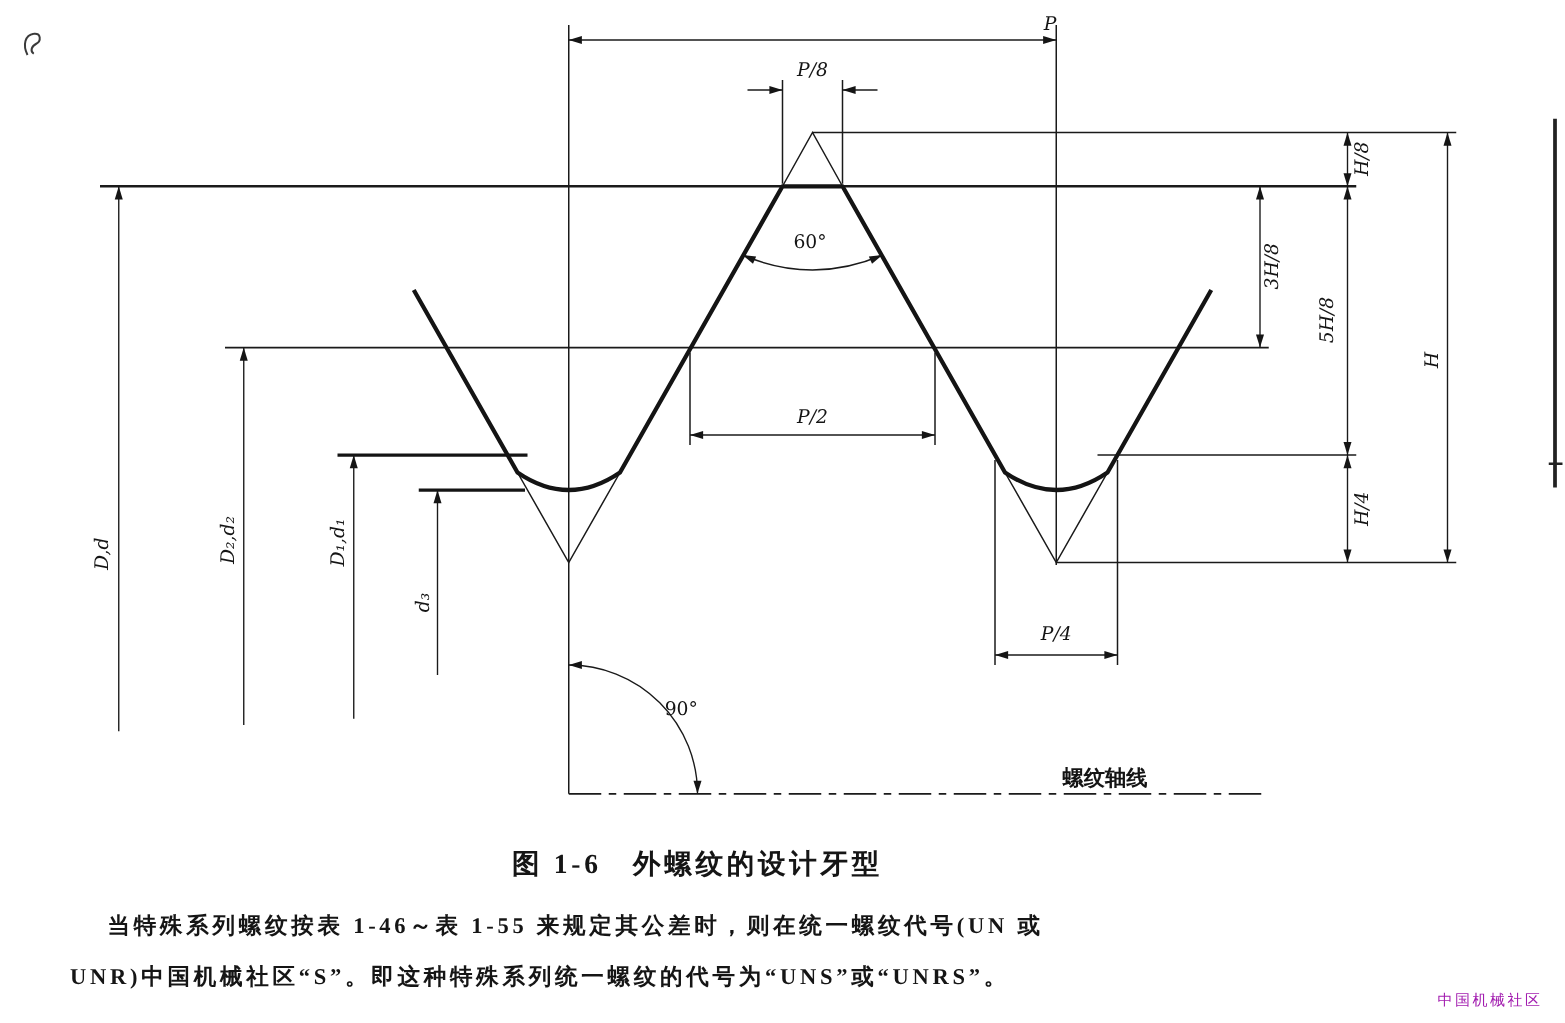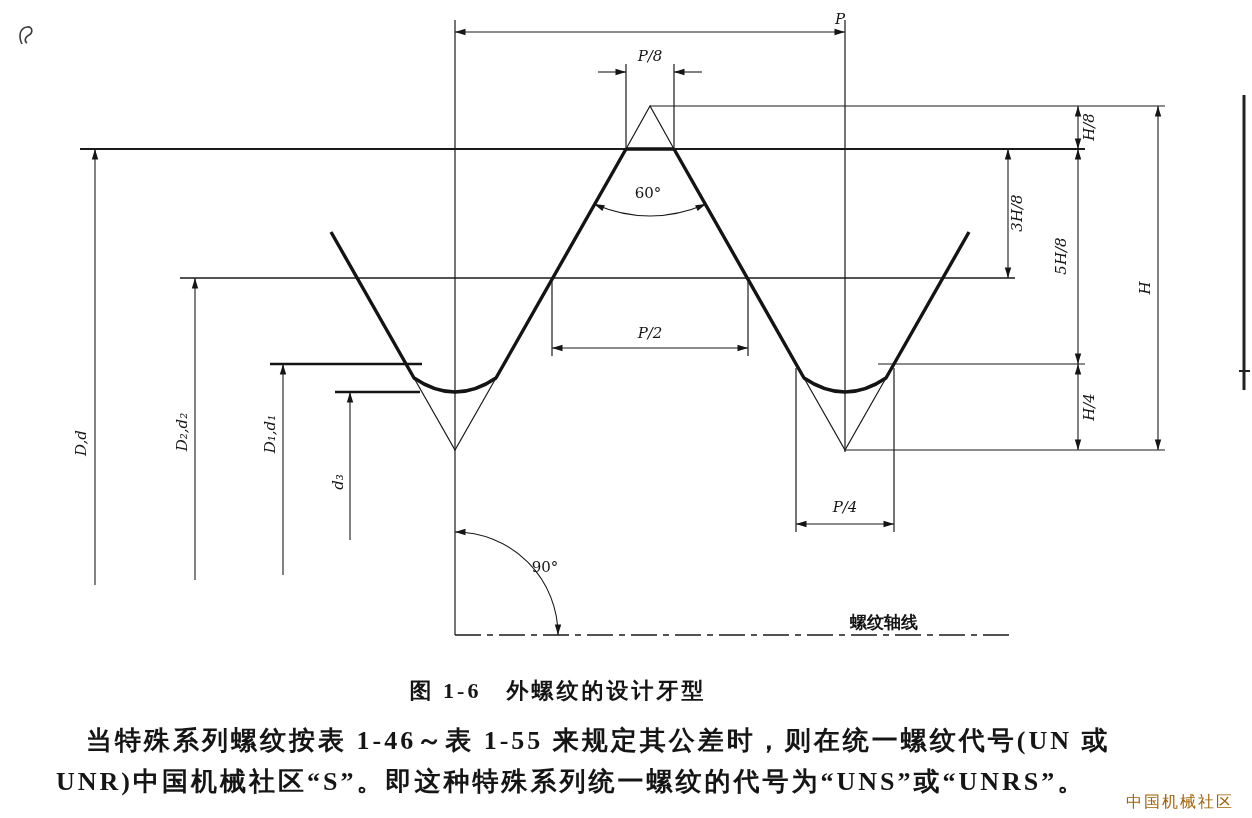--- a/index.html
+++ b/index.html
@@ -21,26 +21,26 @@
   .anglbl{font-size:15px;font-style:normal;}
   .axislbl{font-size:17px;font-weight:bold;font-style:normal;
            font-family:"DejaVu Sans","Liberation Sans",sans-serif;}
   
   .caption{
     position:absolute;left:0;top:676px;width:1116px;text-align:center;
     font-size:22px;font-weight:bold;letter-spacing:3px;
   }
   .para{
     position:absolute;left:56px;top:720px;width:1150px;
-    font-size:26px;font-weight:bold;line-height:41px;letter-spacing:3px;
+    font-size:18px;font-weight:bold;line-height:41px;letter-spacing:3px;
   }
   .para .l1{text-indent:30px;}
   .watermark{
-    position:absolute;right:18px;top:792px;font-size:16px;letter-spacing:2px;
-    color:#a16207;font-family:"DejaVu Sans","Liberation Sans",sans-serif;text-align:right;
+    position:absolute;right:18px;top:792px;font-size:12px;letter-spacing:2px;
+    color:#a21caf;font-family:"DejaVu Sans","Liberation Sans",sans-serif;text-align:right;
   }
 </style>
 </head>
 <body>
 
 <svg class="diagram-svg" width="1252" height="660" viewBox="0 0 1252 660">
   <defs>
     <marker id="ar" markerUnits="userSpaceOnUse" markerWidth="12" markerHeight="8" refX="11" refY="4" orient="auto-start-reverse">
       <path d="M0.5,0.8 L11,4 L0.5,7.2 Z" fill="#151515"></path>
     </marker>

